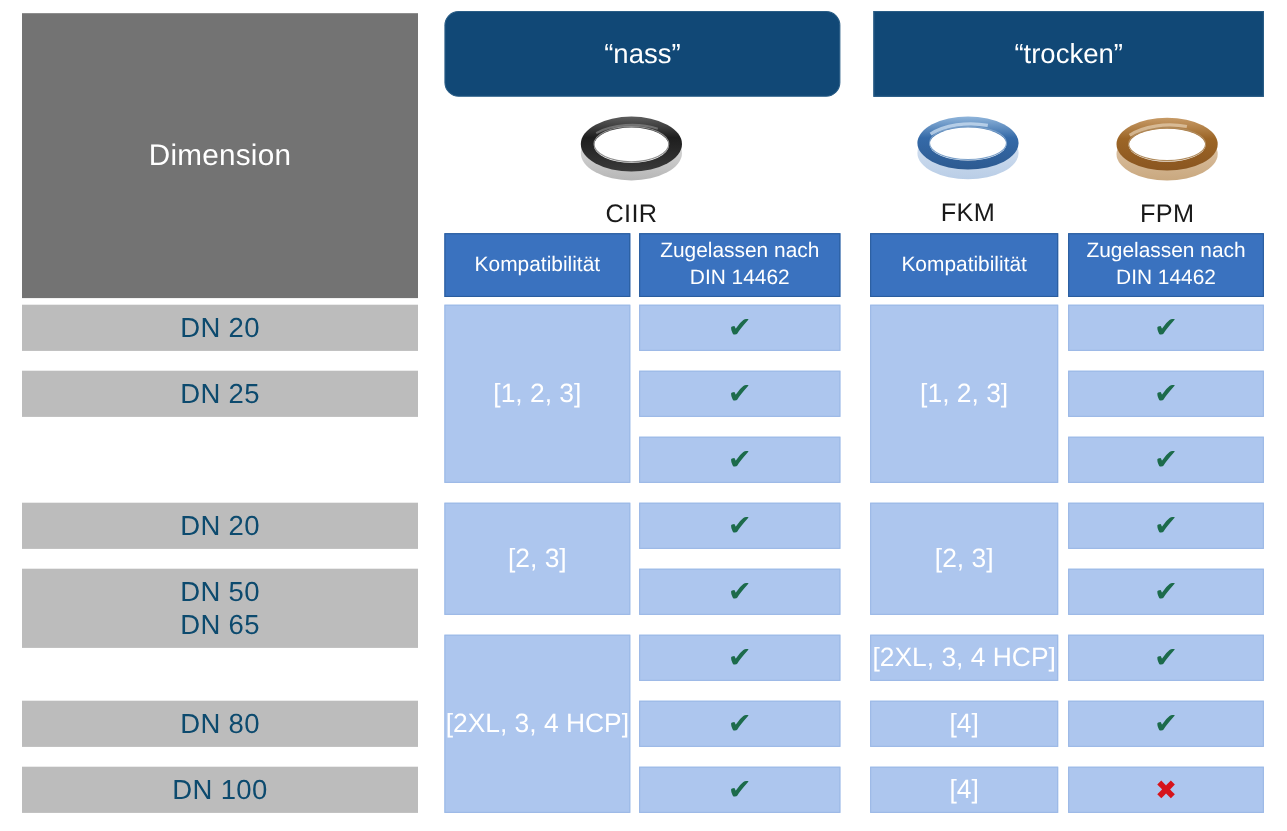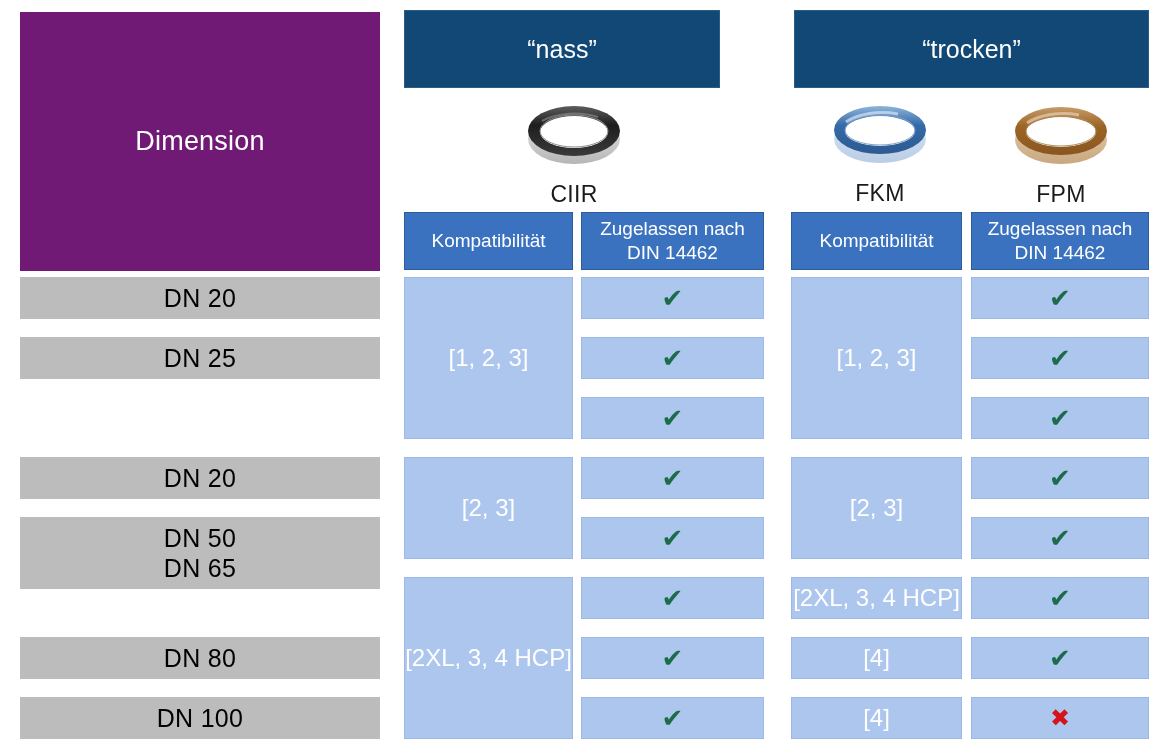--- a/index.html
+++ b/index.html
@@ -21,39 +21,39 @@
     height: 755px;
   }
 
   
   .dimension-header {
     position: absolute;
     left: 20px;
     top: 12px;
     width: 360px;
     height: 259px;
-    background: #701a75;
+    background: #737373;
     display: flex;
     align-items: center;
     justify-content: center;
     color: #ffffff;
     font-size: 27px;
     letter-spacing: 0.2px;
   }
 
   .dim-cell {
     position: absolute;
     left: 20px;
     width: 360px;
     height: 42px;
     background: #bcbcbc;
     display: flex;
     align-items: center;
     justify-content: center;
-    color: #000000;
+    color: #0c4a6e;
     font-size: 25px;
     letter-spacing: 0.3px;
   }
 
   
   .group-header {
     position: absolute;
     top: 10px;
     height: 78px;
     background: #114876;
@@ -61,21 +61,21 @@
     box-sizing: border-box;
     display: flex;
     flex-direction: column;
     align-items: center;
     justify-content: center;
     color: #ffffff;
     font-size: 25px;
     line-height: 33px;
     text-align: center;
   }
-  #group-nass { left: 404px; width: 316px; }
+  #group-nass { left: 404px; width: 360px; border-radius: 13px; }
   #group-trocken { left: 794px; width: 355px; }
 
   
   .material-block {
     position: absolute;
     top: 95px;
     width: 178px;
     height: 110px;
     display: flex;
     flex-direction: column;

